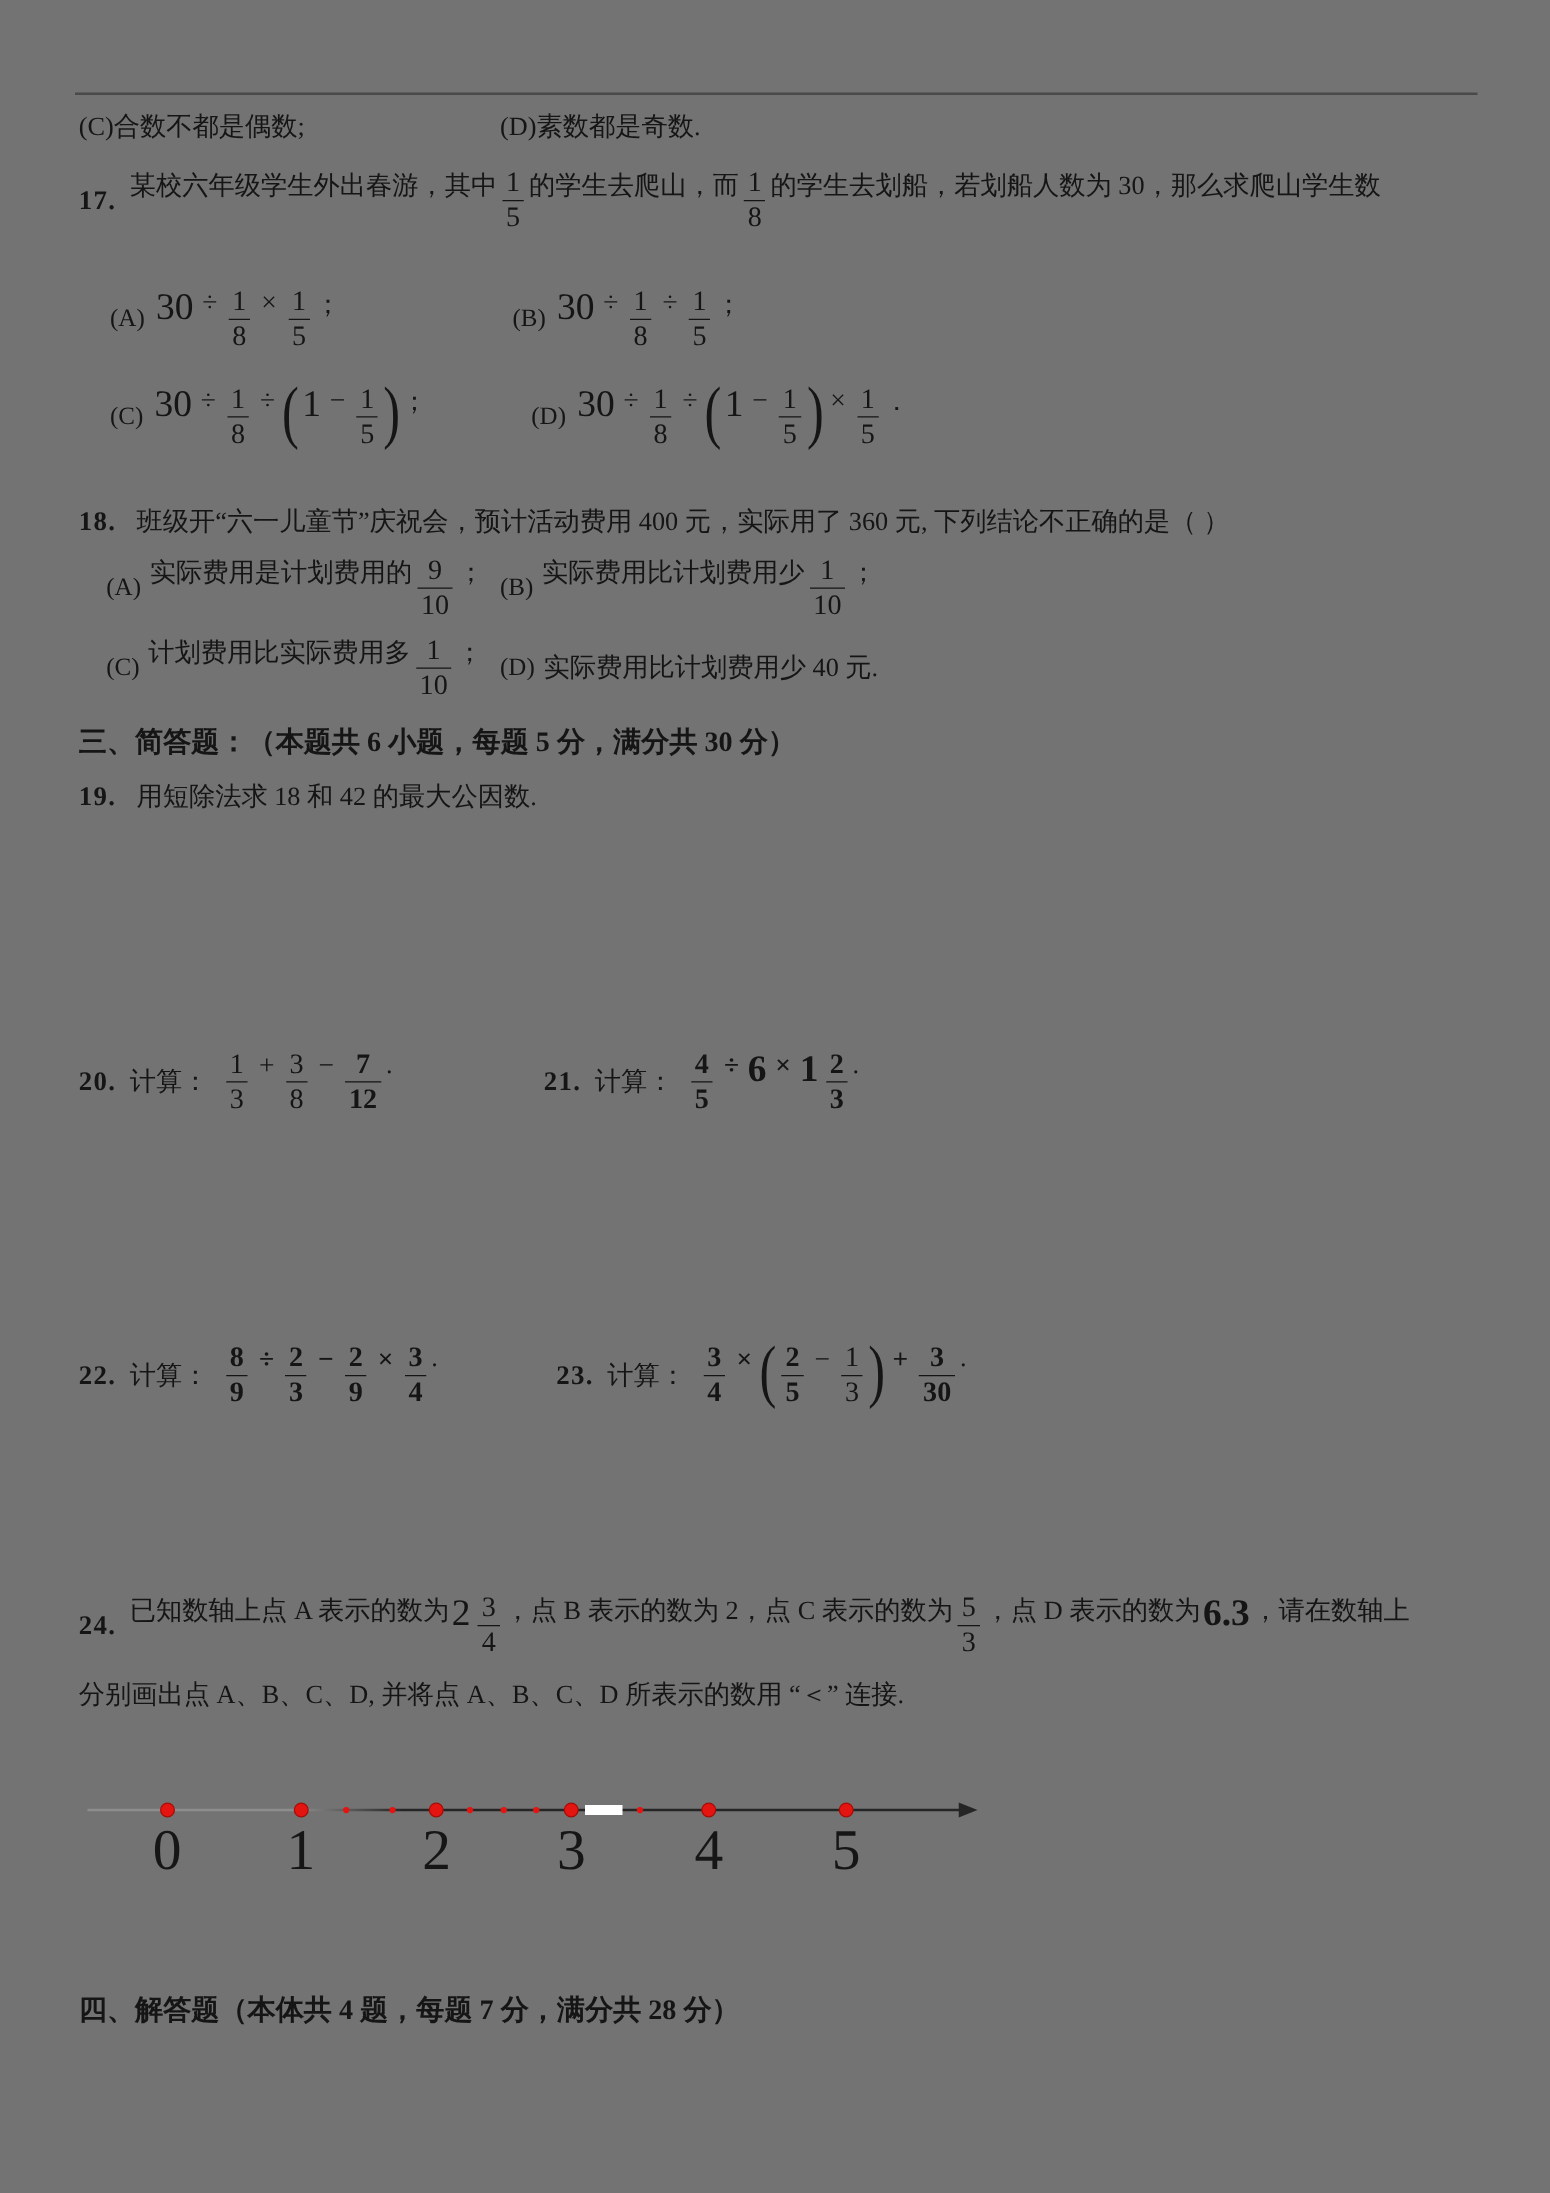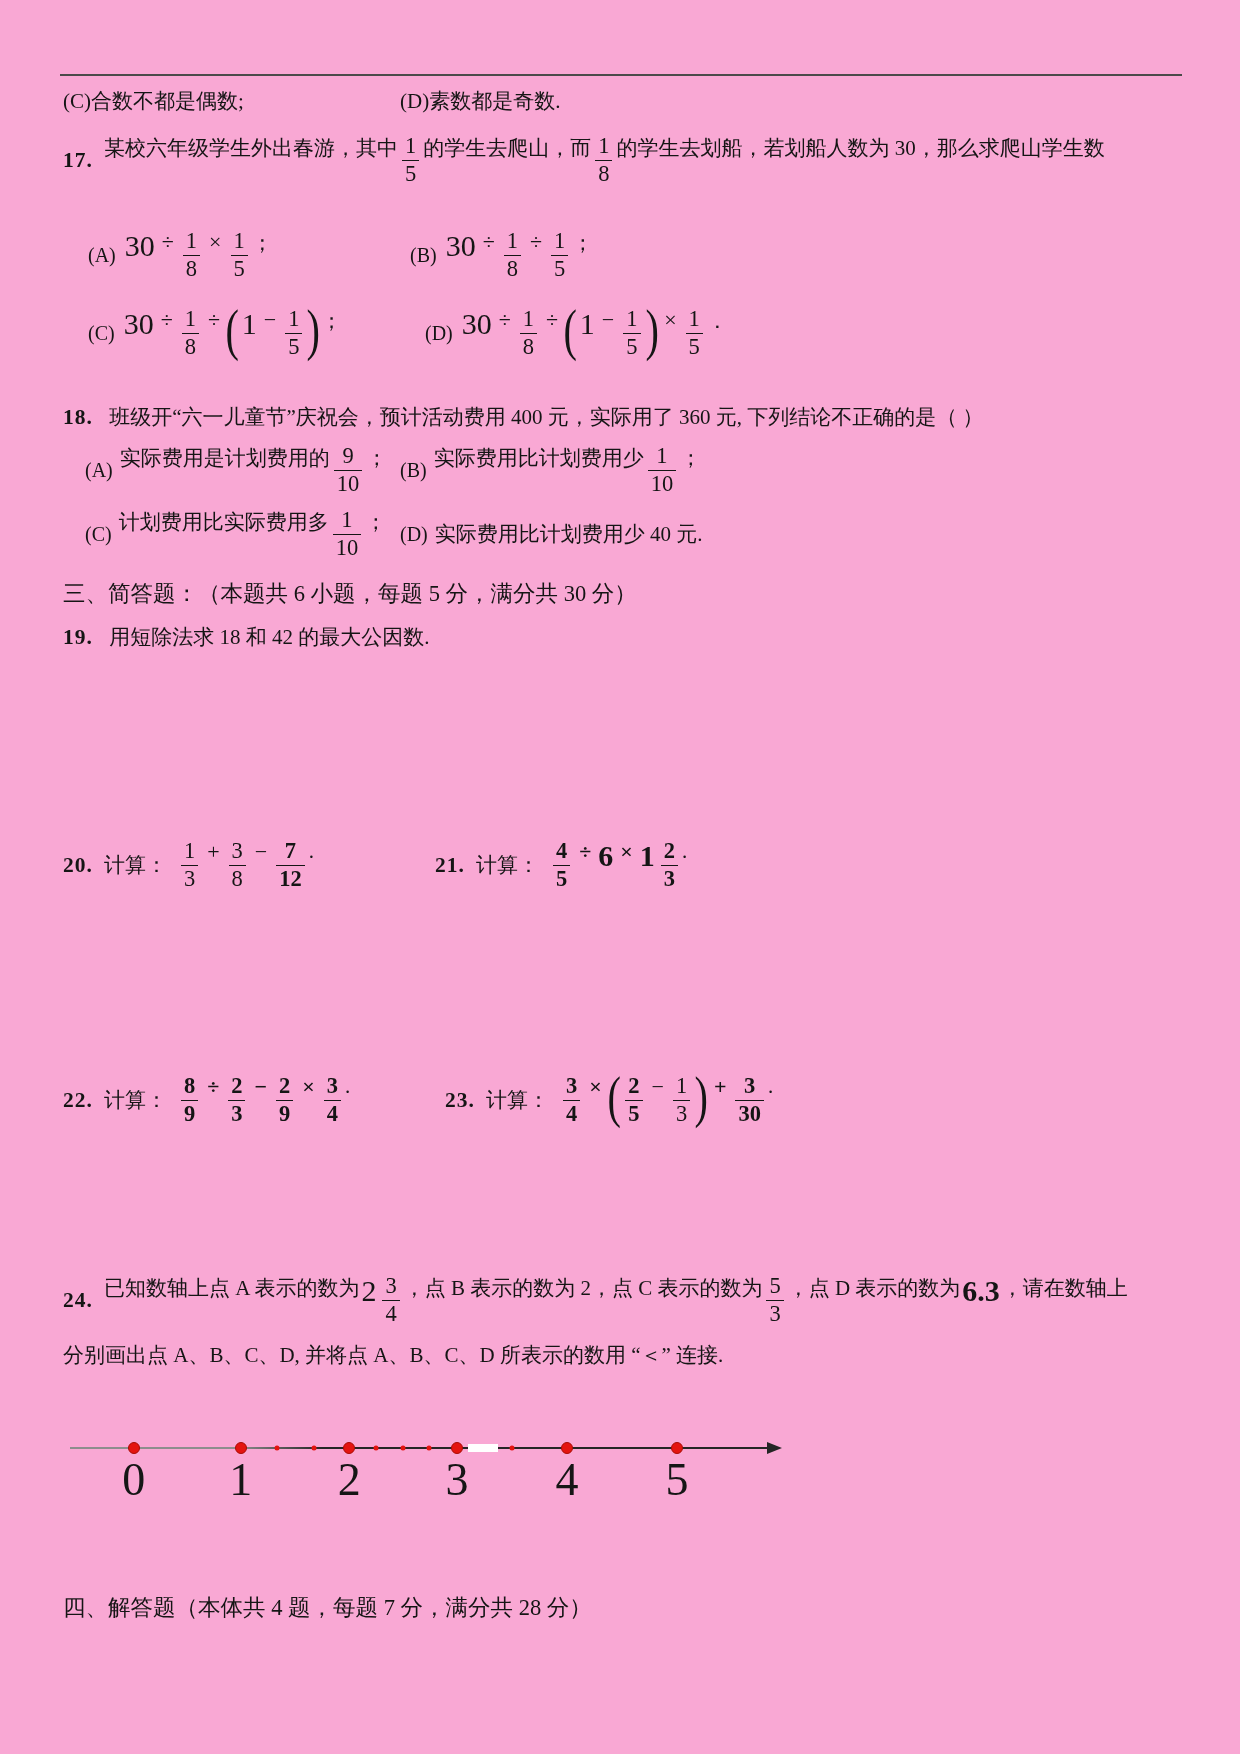--- a/index.html
+++ b/index.html
@@ -2,31 +2,31 @@
 <html style="--dot-color: #e41410;"><head>
 <meta charset="utf-8">
 <style>
   *{margin:0;padding:0;box-sizing:border-box}
   html,body{background:#fff}
   body{
     width:1240px;height:1754px;position:relative;
     font-family:"Liberation Serif","DejaVu Serif",serif;
     color:#151515;
   }
-  .page{position:absolute;inset:0;background:#f9a8d4;overflow:hidden}
+  .page{position:absolute;inset:0;background:#737373;overflow:hidden}
   .toprule{position:absolute;top:74px;left:60px;width:1122px;height:2px;background:#4a4a4a}
   .row{position:absolute;font-size:21px;white-space:nowrap;line-height:1.25}
   .mrow{position:absolute;display:flex;align-items:center;white-space:nowrap;font-size:21px}
   .h64{height:64px}
   .h72{height:72px}
   .h76{height:76px}
   .qnum{font-weight:bold;font-size:21.5px;margin-right:11px;letter-spacing:1px}
   .calc{font-size:21px;margin-right:10px}
   .olabel{font-size:20px;margin-right:7px;font-family:"Liberation Serif","DejaVu Serif",serif}
-  .secheader{font-weight:normal;font-size:22.5px}
+  .secheader{font-weight:bold;font-size:22.5px}
   .math{display:inline-flex;align-items:flex-start}
   .math .mtext{font-size:21px}
   .math .mnum{font-size:30px;margin:0 2px}
   .math .mnum.bold{font-weight:bold}
   .math .op{font-size:22px;margin:0 5px}
   .math .op.bold{font-weight:bold}
   .frac{display:inline-flex;flex-direction:column;align-items:center;line-height:1.08;margin:0 4px;font-size:22.5px}
   .frac.bold{font-weight:bold}
   .frac .num{padding:0 3px 1px}
   .frac .den{border-top:1.7px solid #151515;padding:1px 3px 0}

